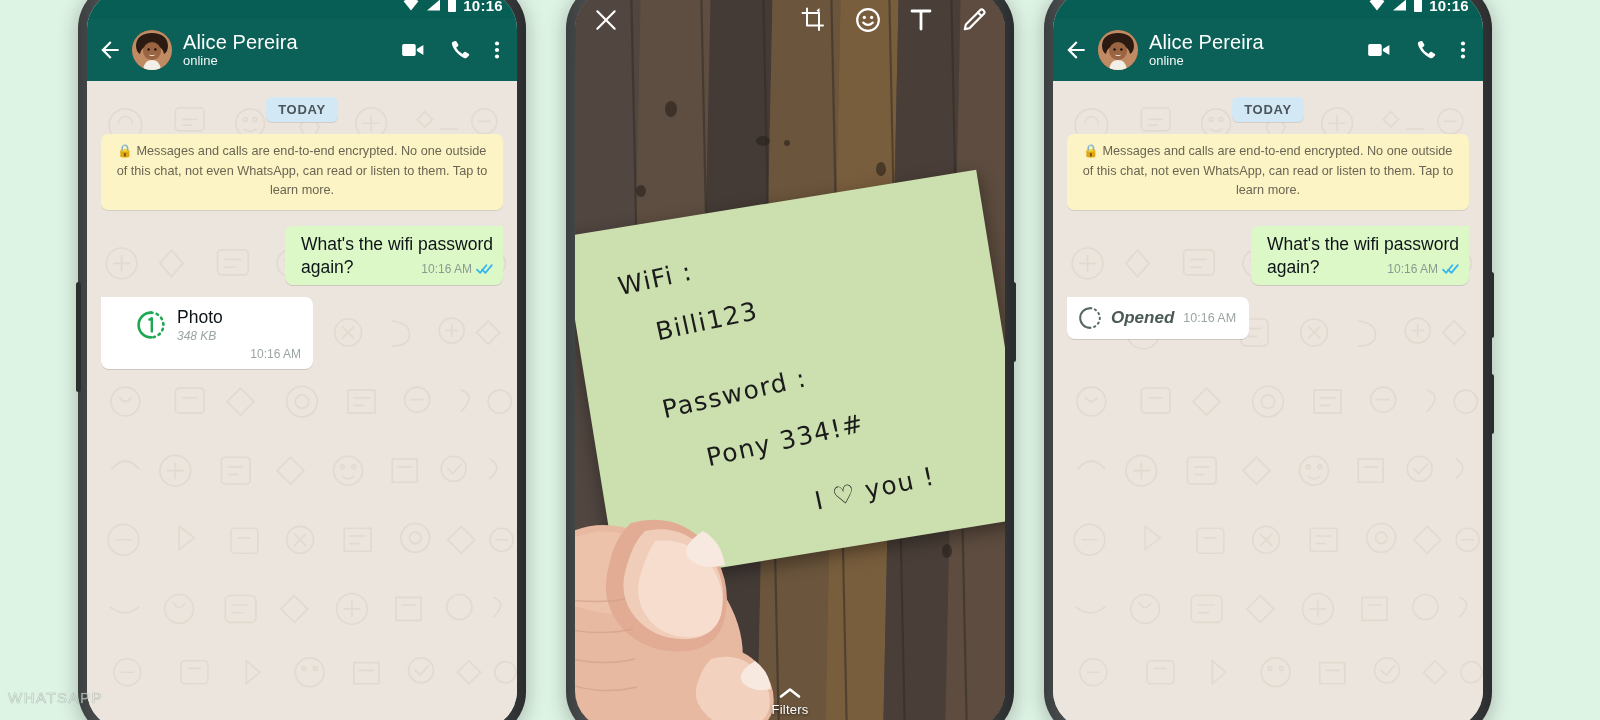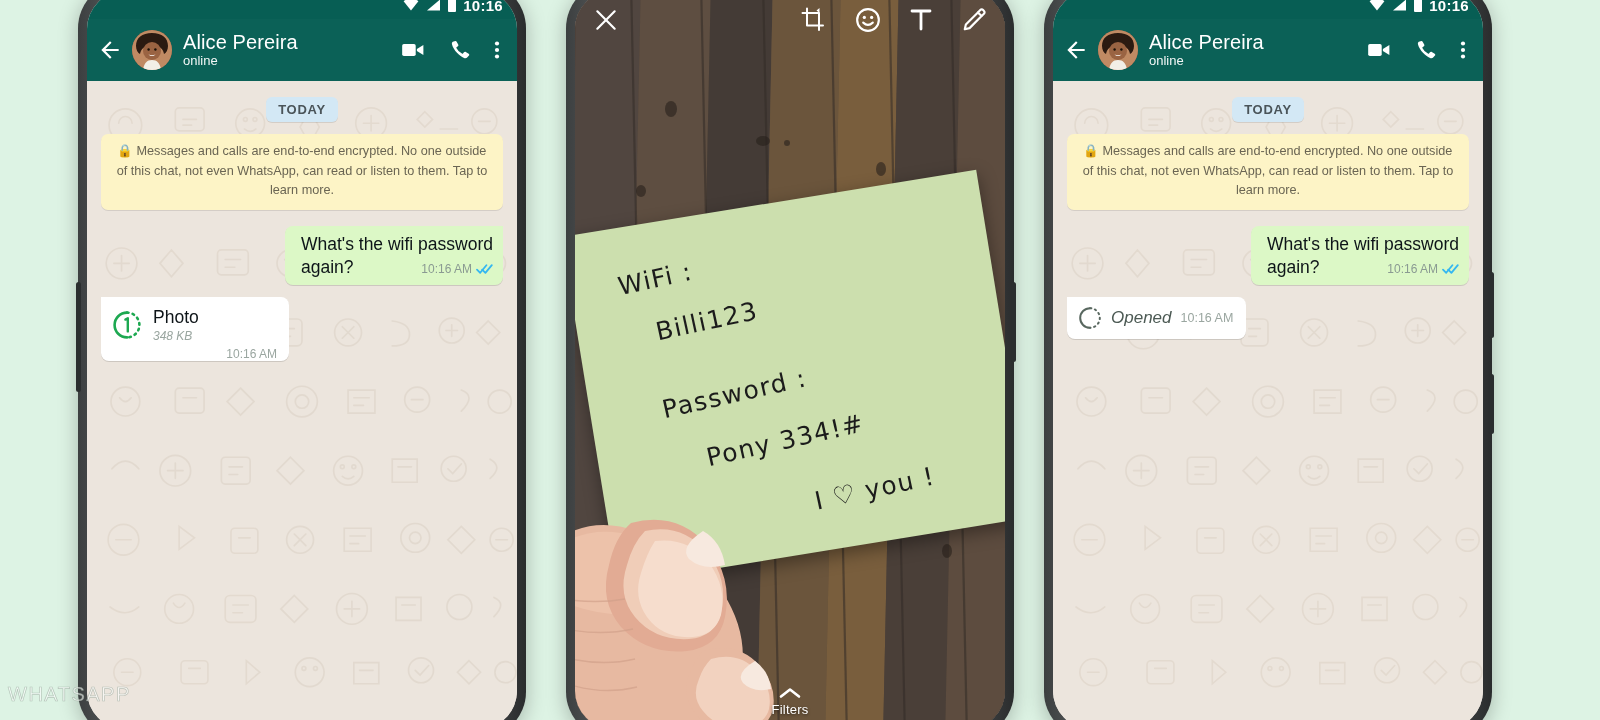--- a/index.html
+++ b/index.html
@@ -10,21 +10,21 @@
   }
   body {
     background: #ddf3e4;
     position: relative;
   }
 
   
   .watermark {
     position: absolute;
     left: 8px; bottom: 14px;
-    font-size: 20px;
+    font-size: 15px;
     letter-spacing: 1.5px;
     font-weight: 400;
     color: rgba(255,255,255,0.62);
     -webkit-text-stroke: 0.7px rgba(120,140,125,0.45);
     z-index: 60;
     white-space: nowrap;
   }
 
   
   .phone {
@@ -164,36 +164,36 @@
     display: flex; align-items: baseline; justify-content: space-between;
     gap: 18px;
   }
   .text-with-time .line2 .t { font-size: 17.5px; line-height: 1.3; color: #0d1418; }
   .text-with-time .line2 .m {
     display: flex; align-items: center; gap: 4px;
     font-size: 12px; color: #8a9a92; white-space: nowrap;
   }
 
   
-  .vo-card { padding: 10px 12px 0 11px; min-width: 188px; }
+  .vo-card { padding: 10px 12px 8px 11px; min-width: 188px; margin-left: 24px; }
   .vo-top { display: flex; align-items: center; gap: 11px; }
   .vo-meta { display: flex; flex-direction: column; }
   .vo-title { font-size: 17.5px; color: #0d1418; line-height: 1.15; }
   .vo-size { font-size: 12px; color: #9aa6a0; margin-top: 2px; font-style: italic; }
   .vo-time {
     text-align: right; font-size: 12px; color: #9aa6a0; margin-top: 4px;
   }
 
   
   .opened-card {
     display: flex; align-items: center; gap: 9px;
     padding: 9px 13px 9px 11px;
   }
   .opened-label {
-    font-size: 17px; font-style: italic; color: #4c5a54; font-weight: 400;
+    font-size: 17px; font-style: italic; color: #4c5a54; font-weight: 700;
   }
   .opened-time { font-size: 12.5px; color: #9aa6a0; }
 
   
   .editor { position: absolute; inset: 0; background: #4a3a2c; overflow: hidden; }
   .editor .wood { position: absolute; inset: 0; }
   .editor-topbar {
     position: absolute; left: 0; right: 0; top: 0; height: 58px;
     display: flex; align-items: center;
     padding: 0 18px;

